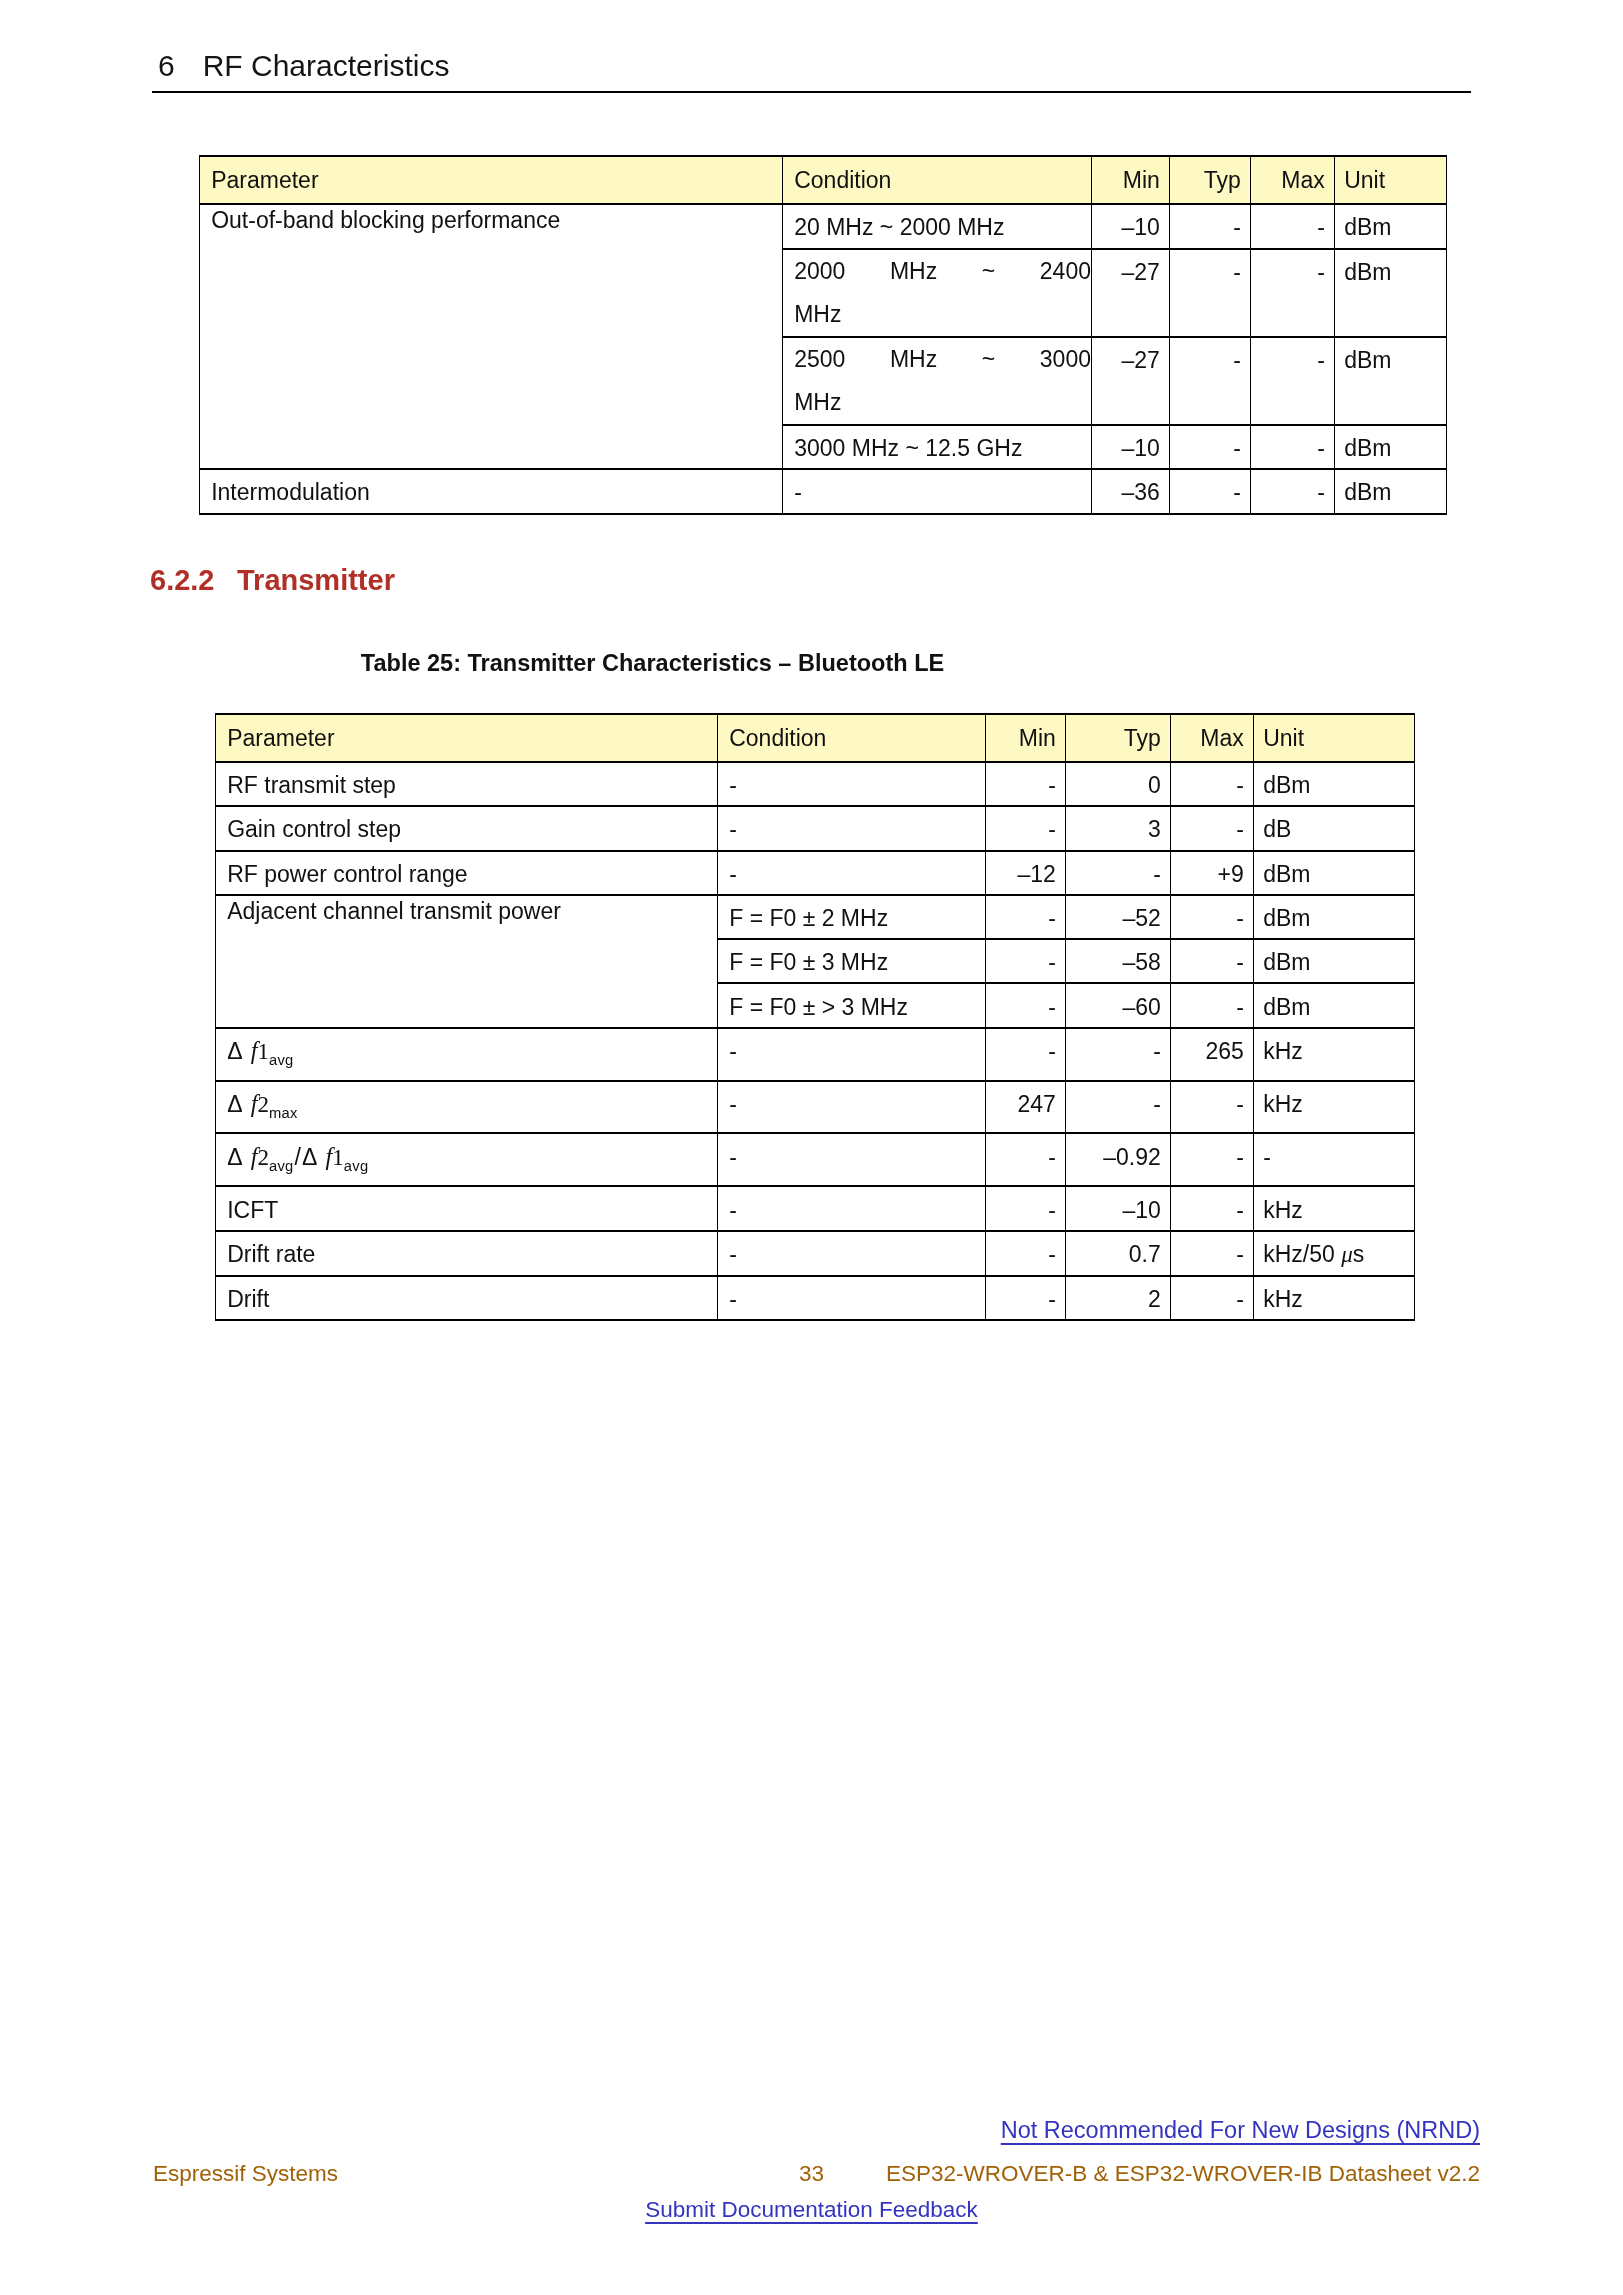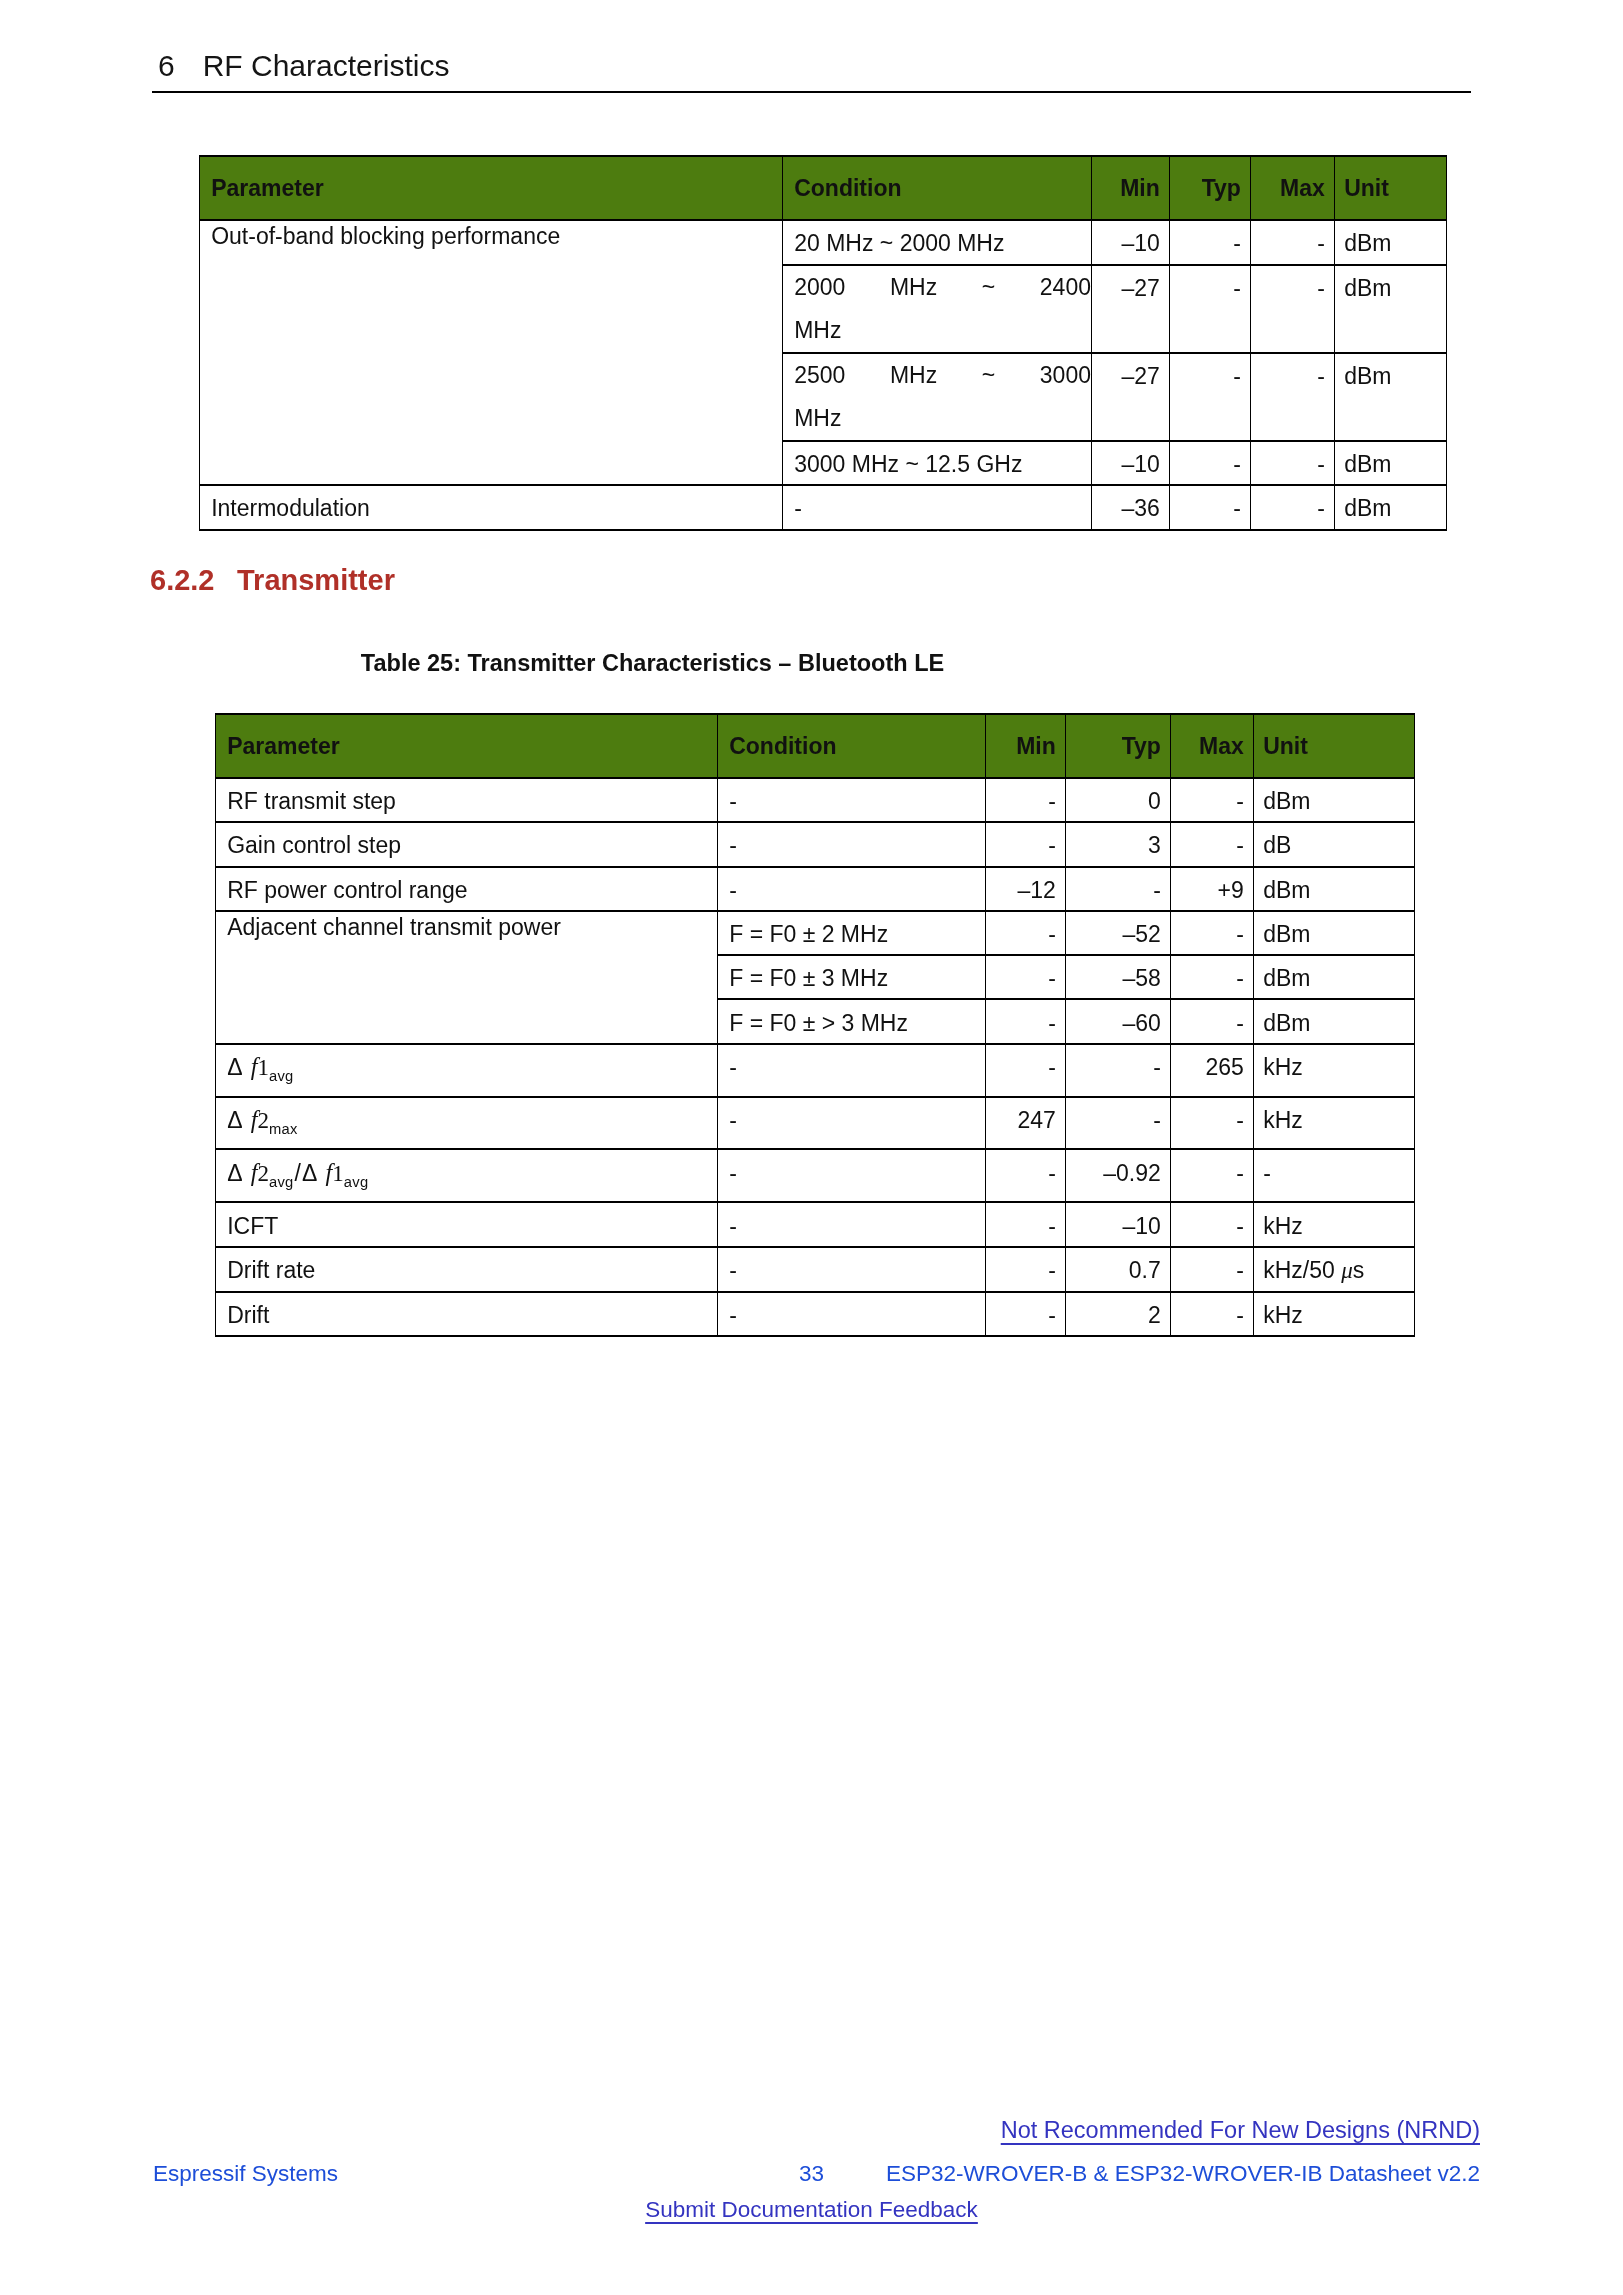--- a/index.html
+++ b/index.html
@@ -25,21 +25,21 @@
 
   
   table.dt { border-collapse:collapse; table-layout:fixed; position:absolute; }
   table.dt th, table.dt td {
     border-left:1px solid #000; border-right:1px solid #000;
     border-top:2px solid #000; border-bottom:2px solid #000;
     font-size:23px; line-height:30px; vertical-align:top;
     padding:7.2px 0 5.1px 0; overflow:hidden;
   }
   table.dt thead th {
-    background:#4d7c0f; font-weight:700; vertical-align:middle; padding:16px;
+    background:#fef9c3; font-weight:400; vertical-align:middle; padding:8px;
   }
   .cl { text-align:left; padding-left:11.2px !important; }
   .cr { text-align:right; padding-right:9.2px !important; }
   .unit { text-align:left; padding-left:9.2px !important; }
   td.groupcell { vertical-align:middle; padding-top:0 !important;margin-top:8px; }
   td.jcell { padding-top:0 !important; padding-bottom:0 !important; vertical-align:middle; }
   .jrow { display:flex; justify-content:space-between; line-height:43px; }
   .jline2 { line-height:43px; }
 
   
@@ -70,21 +70,21 @@
     text-align:center; font-size:23.5px; font-weight:700; color:#111;
   }
 
   
   .nrnd {
     position:absolute; right:143px; top:2117px;
     font-size:23.5px; color:#3434c0;
     text-decoration:underline; text-underline-offset:5.1px;
     text-decoration-thickness:1.5px;
   }
-  .footline { position:absolute; left:0; top:2161px; width:1623px; height:31px; font-size:22.5px; color:#1d4ed8; }
+  .footline { position:absolute; left:0; top:2161px; width:1623px; height:31px; font-size:22.5px; color:#a16207; }
   .footline .f-left  { position:absolute; left:153px; }
   .footline .f-center{ position:absolute; left:50%; transform:translateX(-50%); }
   .footline .f-right { position:absolute; right:143px; }
   .feedback {
     position:absolute; left:0; top:2197px; width:1623px; text-align:center;
     font-size:22.5px;
   }
   .feedback a, .feedback span {
     color:#3434c0; text-decoration:underline; text-underline-offset:5.1px;
     text-decoration-thickness:1.5px; cursor:pointer;

